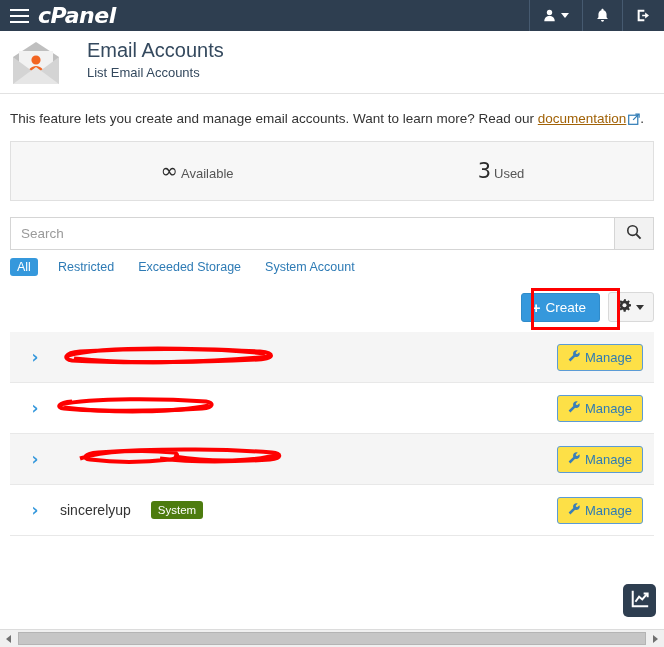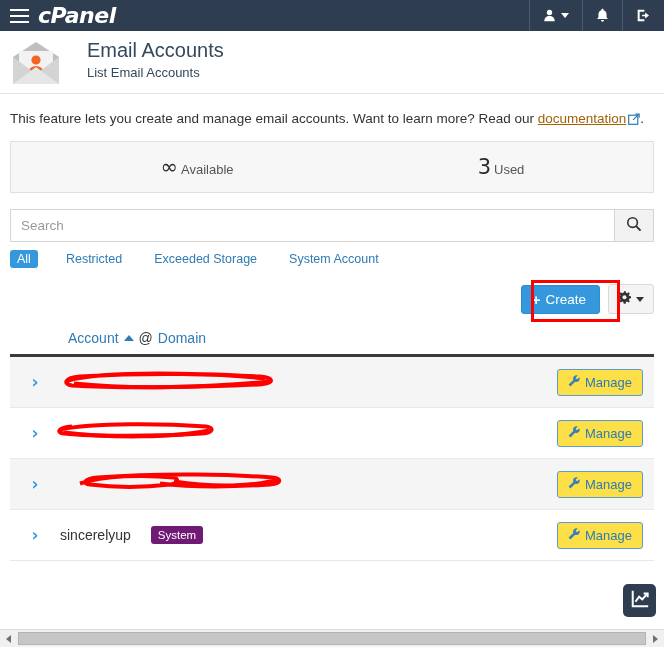--- a/index.html
+++ b/index.html
@@ -91,21 +91,21 @@
   .ext-icon {
     display: inline-block;
     vertical-align: -2px;
     margin-left: 2px;
   }
 
   
   .stats {
     border: 1px solid #e0e0e0;
     background: #f7f7f7;
-    height: 52px;
+    height: 60px;
     display: flex;
     align-items: center;
     margin-bottom: 16px;
     padding-left: 34px;
   }
   .stat { flex: 1; text-align: center; }
   .stat-num {
     font-size: 21px; color: #2b2b2b; font-family: "DejaVu Sans", sans-serif;
   }
   .stat-label { font-size: 13px; color: #555555; margin-left: 3px; }
@@ -127,21 +127,21 @@
   .search-btn {
     width: 40px;
     border: 1px solid #d5d5d5;
     background: #f2f2f2;
     display: flex; align-items: center; justify-content: center;
     cursor: pointer;
   }
 
   .filters {
     display: flex; align-items: center;
-    gap: 24px;
+    gap: 16px;
     padding: 8px 0 10px 0;
   }
   .pill {
     font-size: 12.5px;
     color: #2e7bb5;
     cursor: pointer;
     padding: 2px 4px;
     border-radius: 3px;
   }
   .pill.active {
@@ -222,21 +222,21 @@
     cursor: pointer; flex: none;
     font-family: "DejaVu Sans", sans-serif;
   }
   .acct {
     font-size: 14px; color: #333333;
     display: flex; align-items: center; gap: 20px;
     position: relative; flex: 1;
   }
   .acct-text { position: relative; }
   .badge-system {
-    background: #701a75;
+    background: #4d7c0f;
     color: #ffffff;
     font-size: 11.5px;
     padding: 3px 7px;
     border-radius: 3px;
   }
   .btn-manage {
     margin-right: 11px;
     background: #fde047;
     border: 1px solid #5b9bd5;
     color: #2e7bb5;
@@ -391,26 +391,20 @@
       <span>
         <svg width="13" height="13" viewBox="0 0 16 16">
             <path d="M8 0 L9.4 0 L9.8 2.1 L11.2 2.7 L12.9 1.4 L14.6 3.1 L13.3 4.8 L13.9 6.2 L16 6.6 L16 9 L13.9 9.4 L13.3 10.8 L14.6 12.5 L12.9 14.2 L11.2 12.9 L9.8 13.5 L9.4 15.6 L7 15.6 L6.6 13.5 L5.2 12.9 L3.5 14.2 L1.8 12.5 L3.1 10.8 L2.5 9.4 L0.4 9 L0.4 6.6 L2.5 6.2 L3.1 4.8 L1.8 3.1 L3.5 1.4 L5.2 2.7 L6.6 2.1 Z" fill="#333"></path>
             <circle cx="8" cy="7.8" r="2.5" fill="#f4f4f4"></circle>
           </svg>
       </span>
       <span class="caret-dark"></span>
     </button>
   </div>
 
-  <div class="thead">
-    <span>Account</span>
-    <span class="sort-caret"></span>
-    <span class="at">@</span>
-    <span>Domain</span>
-  </div>
 
   <div class="row alt">
     <div class="chev">›</div>
     <div class="acct">
       <span class="acct-text"></span>
       <span class="scribble" style="left:0;">
         <svg width="225" height="26" viewBox="0 0 225 26">
           <path d="M8 13 C40 4 120 5 200 9 C214 10 216 16 198 17 C140 20 60 21 12 18 C3 17 4 10 20 9 C90 5 160 6 205 11" fill="none" stroke="#fe0000" stroke-width="4"></path>
           <path d="M14 16 C70 22 150 20 210 14" fill="none" stroke="#fe0000" stroke-width="4"></path>
         </svg>

